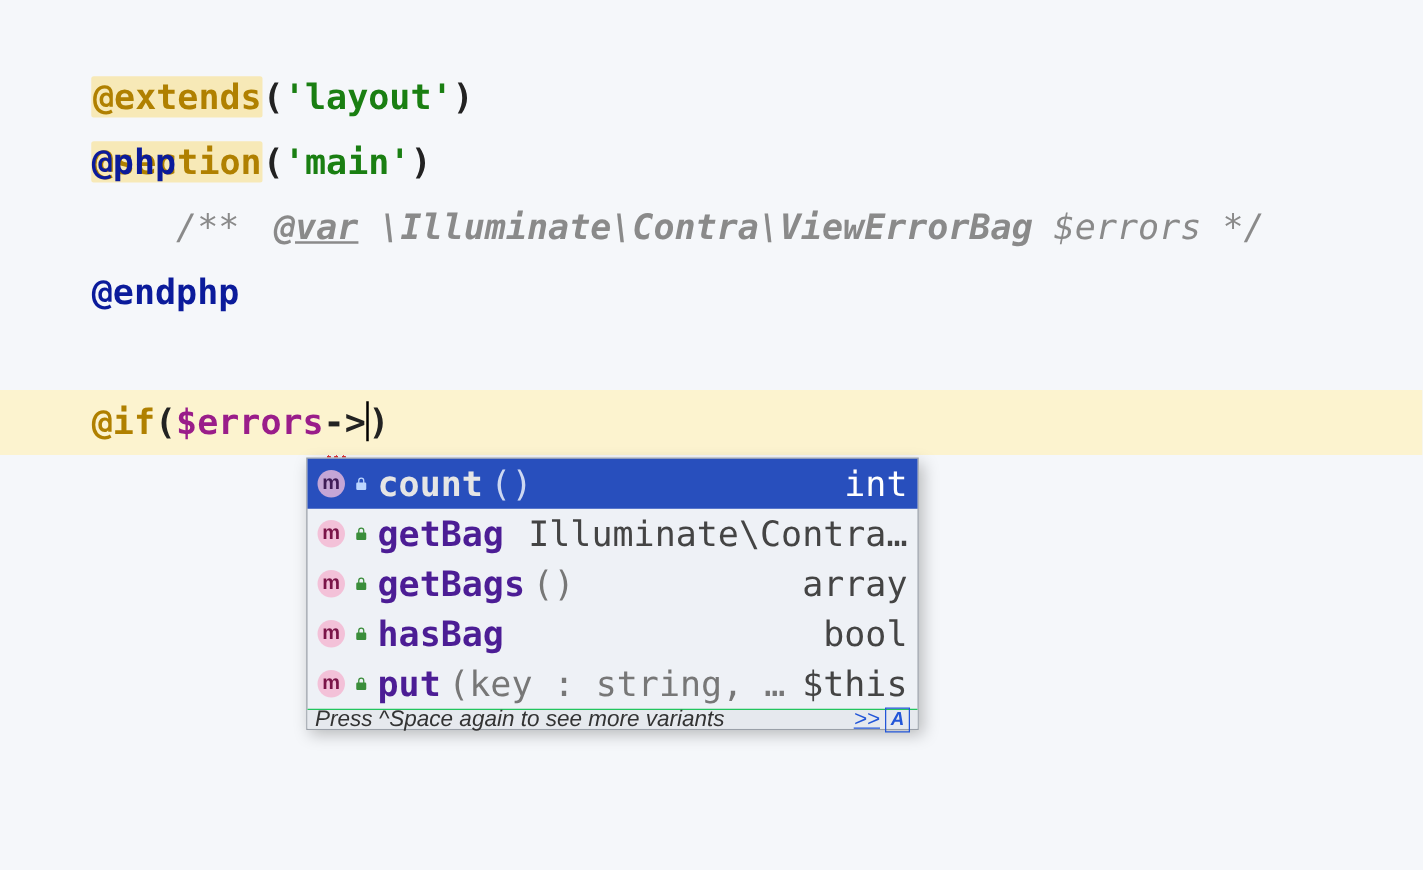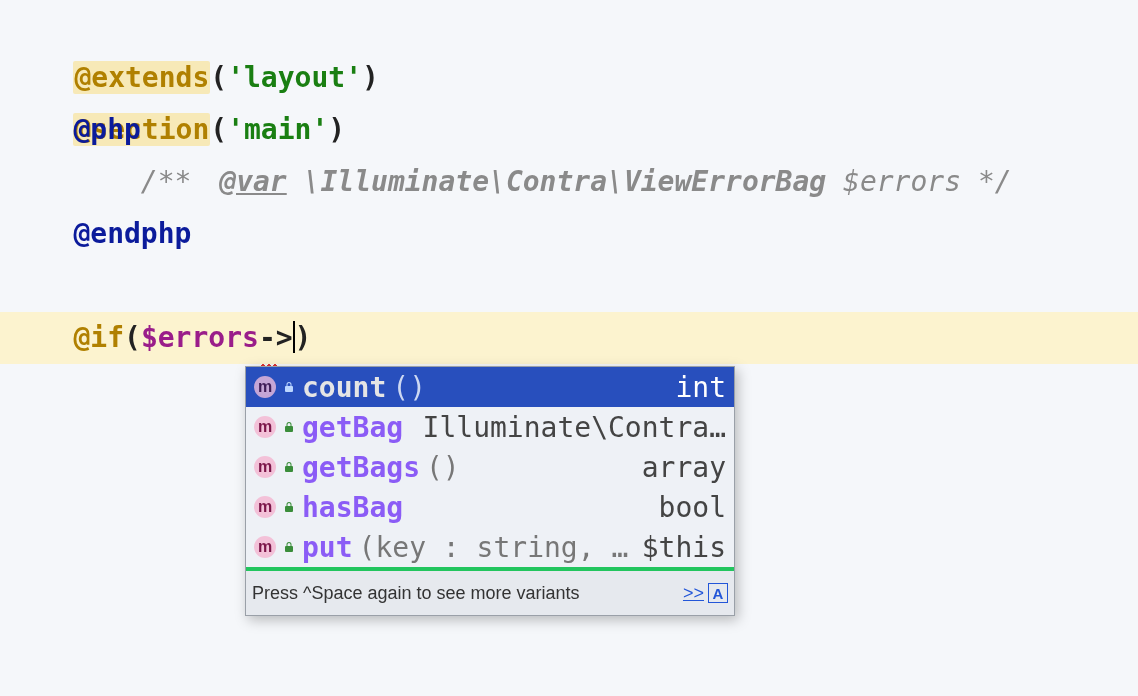--- a/index.html
+++ b/index.html
@@ -88,38 +88,39 @@
   }
   .m-pink  { background: #f3c1d8; color: #7b1548; }
   .m-purple{ background: #c5a6d6; color: #3f1d57; }
   .ac-icon-lock {
     width: 14px; height: 14px;
     display: inline-flex;
     align-items: center; justify-content: center;
   }
   .lock-green svg path { fill: #3a8d3a; }
   .lock-white svg path { fill: #bcd6ff; }
-  .ac-name  { font-weight: 800; color: #8b5cf6; }
+  .ac-name  { font-weight: 800; color: #4c1d95; }
   .ac-row.sel .ac-name { color: #e5e5e5; }
   .ac-sig   { color: #777; }
   .ac-row.sel .ac-sig { color: #cdd8f2; }
   .ac-right { margin-left: auto; color: #444; }
   .ac-row.sel .ac-right { color: #fff; text-align: right; }
 
   .ac-footer {
     display: flex;
     align-items: center;
-    height: 48px;
+    height: 16px;
     padding: 0 6px;
     font-family: "Helvetica Neue", Arial, sans-serif;
     font-size: 18px;
     color: #333;
     background: #e6e9ee;
-    border-top: 4px solid #22c55e;
+    border-top: 1px solid #22c55e;
     gap: 4px;
+    font-style: italic;
   }
   .ac-footer .more-link { margin-left: auto; color: #2356d8; text-decoration: underline; }
   .ac-footer .A-badge {
     display: inline-flex;
     align-items: center; justify-content: center;
     width: 20px; height: 20px;
     border: 1px solid #2356d8;
     color: #2356d8;
     font-weight: 700;
     font-size: 15px;

